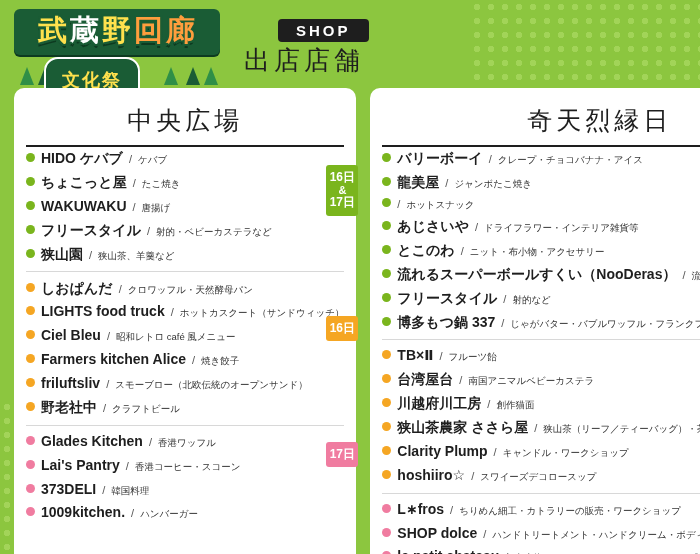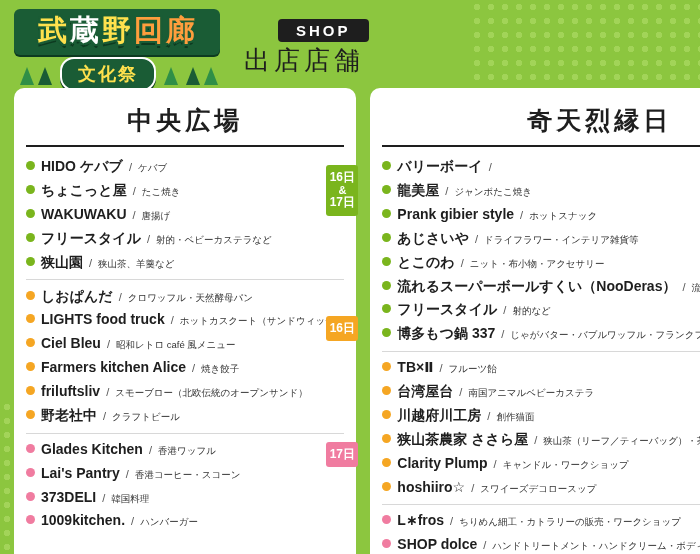--- a/index.html
+++ b/index.html
@@ -48,24 +48,24 @@
     text-shadow:
       -2px 0 #1a5c35, 2px 0 #1a5c35, 0 -2px #1a5c35, 0 2px #1a5c35,
       -2px -2px #1a5c35, 2px -2px #1a5c35, -2px 2px #1a5c35, 2px 2px #1a5c35,
       0 4px 0 #0d3a20;
   }
   .logo-main .ch{display:inline-block;}
   .logo-main .ch.a{color:#ffe14d;}
   .logo-main .ch.b{color:#fff;}
   .logo-main .ch.c{color:#ff9e3d;}
   .logo-sub{
-    position:absolute;left:46px;top:50px;
+    position:absolute;left:30px;top:50px;
     background:#1a5c35;color:#ffe14d;
     font-size:18px;font-weight:bold;letter-spacing:2px;
-    padding:3px 16px;border-radius:14px;border:2px solid #fff;
+    padding:9px 16px;border-radius:14px;border:2px solid #fff;
     box-shadow:0 2px 0 #0d3a20;
   }
   .trees{position:absolute;left:0;top:44px;width:206px;height:34px;}
   .tree{position:absolute;bottom:0;width:0;height:0;
     border-left:7px solid transparent;border-right:7px solid transparent;
     border-bottom:18px solid #2f8f47;}
   .tree.d{border-bottom-color:#1a5c35;}
 
   .title-wrap{margin-left:22px;}
   .shop-pill{
@@ -81,23 +81,23 @@
   
   .columns{
     display:flex;gap:14px;padding:0 14px 14px 14px;box-sizing:border-box;
   }
   .card{
     flex:1 1 0;background:#fff;border-radius:10px;
     padding:10px 12px 12px 12px;box-sizing:border-box;
     position:relative;
   }
   .card-title{
-    text-align:center;font-size:25px;font-weight:bold;color:#1e1e1e;
+    text-align:center;font-size:25px;font-weight:normal;color:#1e1e1e;
     letter-spacing:4px;padding:6px 0 8px 0;
-    border-bottom:2px solid #1e1e1e;margin-bottom:8px;
+    border-bottom:2px solid #1e1e1e;
   }
   .list{position:relative;}
   .row{
     display:flex;align-items:baseline;gap:6px;
     padding:3.2px 0;line-height:1.25;
   }
   .bullet{
     width:9px;height:9px;border-radius:50%;flex:0 0 auto;
     transform:translateY(-1px);
   }
@@ -263,30 +263,30 @@
       </div>
     </div>
     <div class="card">
       <div class="card-title">奇天烈縁日</div>
       <div class="list">
         <div>
           <div class="row">
             <span class="bullet" style="background: rgb(122, 181, 29);"></span>
             <span class="shop-name">バリーボーイ</span>
             <span class="sep">/</span>
+            <span class="shop-desc">クレープ・チョコバナナ・アイス</span>
           </div>
           <div class="row">
             <span class="bullet" style="background: rgb(122, 181, 29);"></span>
             <span class="shop-name">龍美屋</span>
             <span class="sep">/</span>
             <span class="shop-desc">ジャンボたこ焼き</span>
           </div>
           <div class="row">
             <span class="bullet" style="background: rgb(122, 181, 29);"></span>
-            <span class="shop-name">Prank gibier style</span>
             <span class="sep">/</span>
             <span class="shop-desc">ホットスナック</span>
           </div>
           <div class="row">
             <span class="bullet" style="background: rgb(122, 181, 29);"></span>
             <span class="shop-name">あじさいや</span>
             <span class="sep">/</span>
             <span class="shop-desc">ドライフラワー・インテリア雑貨等</span>
           </div>
           <div class="row">

